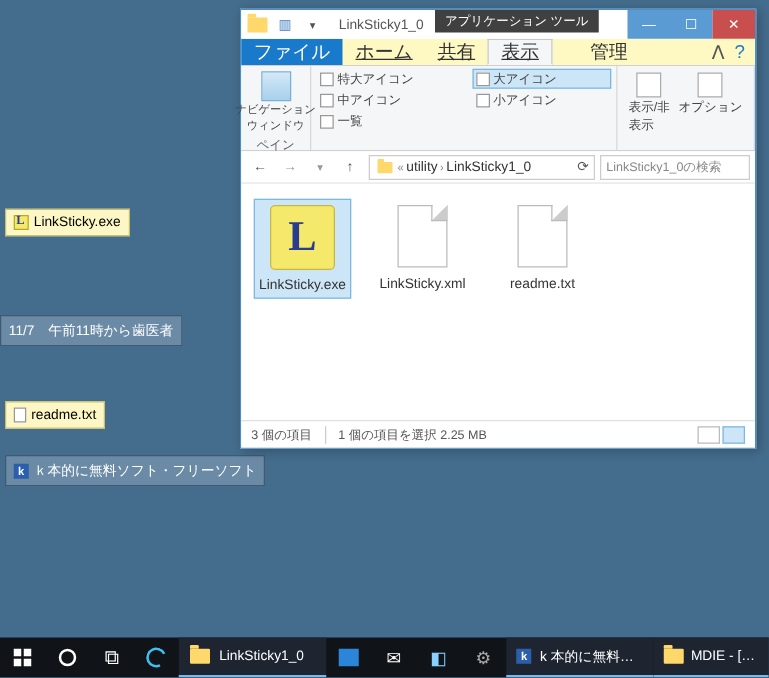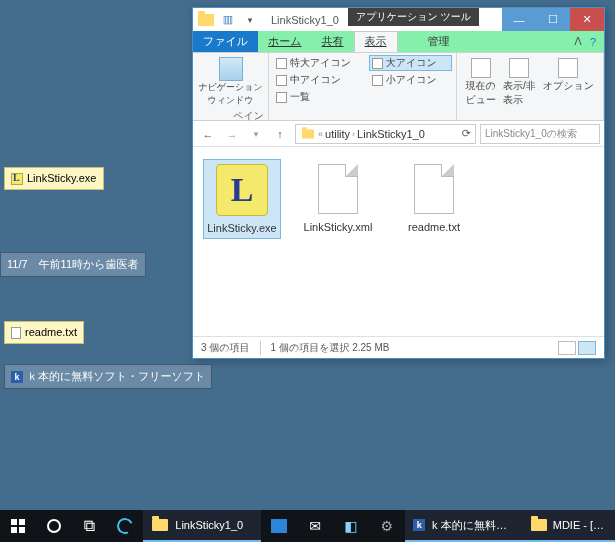--- a/index.html
+++ b/index.html
@@ -20,30 +20,30 @@
 .titlebar { height: 23px; background: #fff; display:flex; align-items:center; font-size:11px; color:#333; position:relative; }
 .titlebar .qat { display:flex; align-items:center; padding:0 4px; gap:4px; }
 .qat-btn { width:18px; height:18px; display:flex; align-items:center; justify-content:center; }
 .titlebar .title-text { padding:0 8px; color:#555; }
 .contextual-tab { position:absolute; left:155px; top:0; height:18px; padding:0 8px; font-size:10px; background:#404040; color:#fff; display:flex; align-items:center; }
 .window-controls { position:absolute; right:0; top:0; height:23px; display:flex; }
 .win-btn { width:34px; height:23px; display:flex; align-items:center; justify-content:center; color:#555; font-size:11px; }
 .win-btn.close { background:#c94f4f; color:#fff; }
 .win-btn:not(.close) { background:#5a9bd4; color:#fff; }
 
-.ribbon-tabs { height:22px; background:#86efac; border-bottom:1px solid #d0d0d0; display:flex; align-items:stretch; font-size:11px; }
+.ribbon-tabs { height:22px; background:#fef9c3; border-bottom:1px solid #d0d0d0; display:flex; align-items:stretch; font-size:15px; }
 .ribbon-tabs .file-tab { background:#1979ca; color:#fff; padding:0 10px; display:flex; align-items:center; }
 .ribbon-tabs .tab { padding:0 10px; display:flex; align-items:center; color:#333;text-decoration:underline; }
 .ribbon-tabs .tab.active { border:1px solid #c8c8c8; border-bottom:1px solid #f5f6f7; background:#f5f6f7; }
 .ribbon-tabs .ctx-tab { padding:0 10px; display:flex; align-items:center; color:#333; margin-left:20px; }
 .help-icon { margin-left:auto; padding:0 8px; display:flex; align-items:center; color:#1979ca; gap:8px; }
 
 .ribbon-body { height:68px; background:#f5f6f7; border-bottom:1px solid #d0d0d0; display:flex; font-size:10px; color:#444; }
 .ribbon-group { border-right:1px solid #d8d8d8; padding:2px 4px; display:flex; flex-direction:column; }
-.ribbon-group-label { text-align:right; font-size:10px; color:#666; margin-top:auto; padding-bottom:1px; }
+.ribbon-group-label { text-align:center; font-size:10px; color:#666; margin-top:auto; padding-bottom:1px; }
 .nav-pane-btn { display:flex; flex-direction:column; align-items:center; padding:2px 4px; }
 .nav-pane-icon { width:24px; height:24px; background:linear-gradient(#d4e8f7,#a8d0ec); border:1px solid #7ab0d8; }
 .layout-grid { display:grid; grid-template-columns:auto auto; gap:1px 3px; }
 .layout-item { display:flex; align-items:center; gap:3px; padding:1px 3px; white-space:nowrap; }
 .layout-item.sel { background:#cde6f7; border:1px solid #7ab8e0; padding:0 2px; }
 .li-icon { width:11px; height:11px; display:inline-block; border:1px solid #999; background:#fff; }
 .view-btns { display:flex; gap:1px; padding:2px; }
 .view-btn { display:flex; flex-direction:column; align-items:center; padding:1px 3px; font-size:10px; }
 .view-btn-icon { width:20px; height:20px; border:1px solid #aaa; background:#fff; margin-bottom:1px; }
 
@@ -126,21 +126,21 @@
     <div class="tab">共有</div>
     <div class="tab active">表示</div>
     <div class="ctx-tab">管理</div>
     <div class="help-icon">
       <span style="color:#555">ᐱ</span>
       <span>?</span>
     </div>
   </div>
 
   <div class="ribbon-body">
-    <div class="ribbon-group" style="width:76px">
+    <div class="ribbon-group" style="width:56px">
       <div class="nav-pane-btn">
         <div class="nav-pane-icon"></div>
         <div style="font-size:9px;text-align:center;white-space:pre">ナビゲーション
 ウィンドウ</div>
       </div>
       <div class="ribbon-group-label">ペイン</div>
     </div>
     <div class="ribbon-group" style="flex:1">
       <div class="layout-grid">
         <div class="layout-item">
@@ -160,25 +160,20 @@
             <span>小アイコン</span>
           </div>
         <div class="layout-item">
             <span class="li-icon"></span>
             <span>一覧</span>
           </div>
       </div>
     </div>
     <div class="ribbon-group">
       <div class="view-btns">
-        <div class="view-btn">
-            <div class="view-btn-icon"></div>
-            <div style="white-space:pre">現在の
-ビュー</div>
-          </div>
         <div class="view-btn">
             <div class="view-btn-icon"></div>
             <div style="white-space:pre">表示/非
 表示</div>
           </div>
         <div class="view-btn">
             <div class="view-btn-icon"></div>
             <div>オプション</div>
           </div>
       </div>

